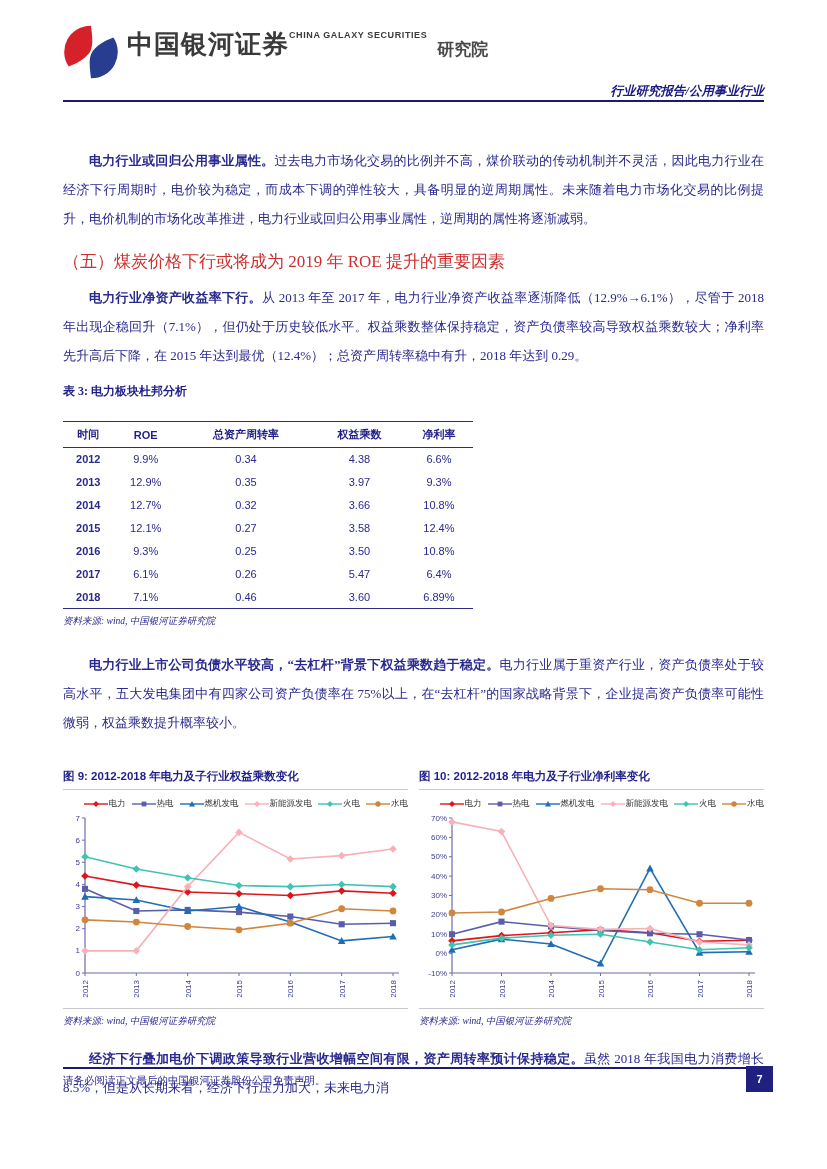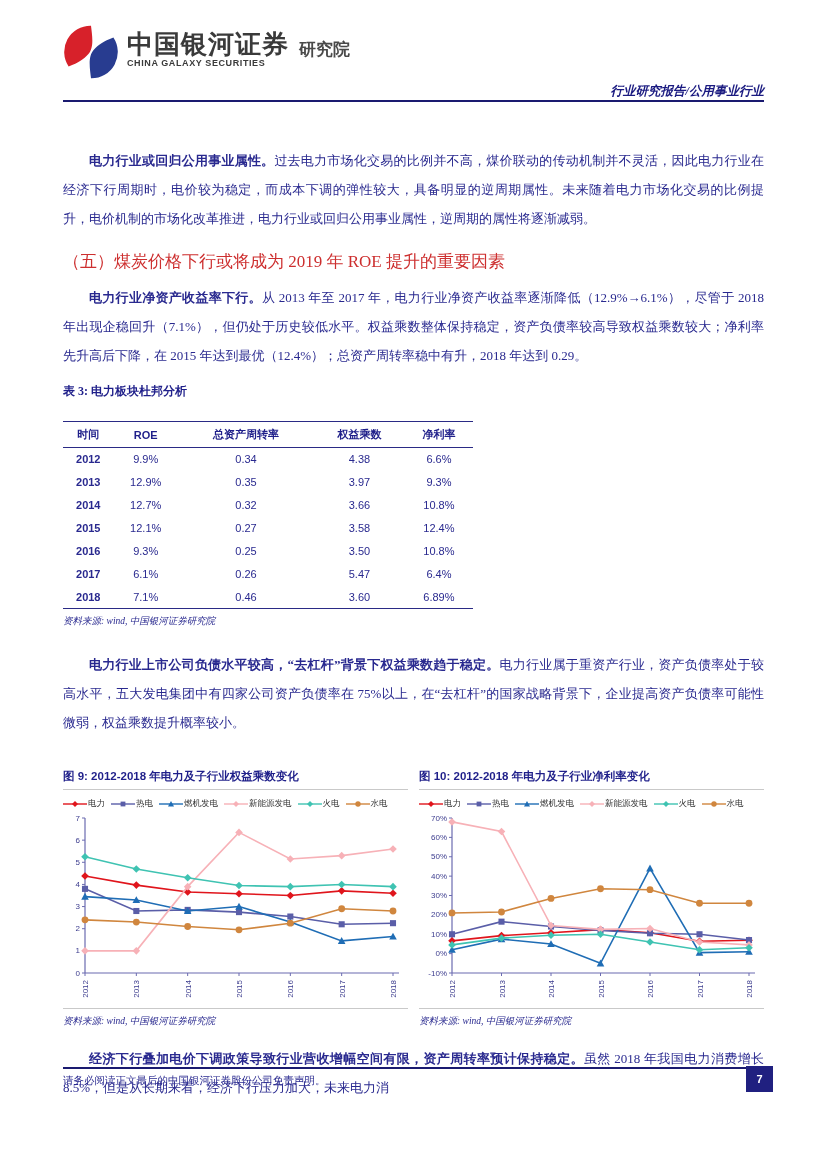--- a/index.html
+++ b/index.html
@@ -4,21 +4,21 @@
 <style>
   * { margin:0; padding:0; box-sizing:border-box; }
   html,body { background:#e8e8e8; }
   body { font-family:"Liberation Serif", serif; }
   .page { position:relative; width:827px; height:1169px; background:#ffffff; margin:0 auto; overflow:hidden; }
 
   
   .header { position:absolute; top:24px; left:63px; right:63px; height:76px; }
   .brand { display:flex; align-items:flex-start; }
   .logo-svg { width:56px; height:56px; margin-right:8px; }
-  .brand-txt { display:flex; flex-direction:column; margin-top:6px; }
+  .brand-txt { display:flex; flex-direction:row; margin-top:6px; }
   .brand-cn { font-family:"Liberation Sans",sans-serif; font-size:26px; font-weight:bold; color:#3a3a3a; letter-spacing:1px; line-height:28px; }
   .brand-en { font-family:"Liberation Sans",sans-serif; font-size:9px; font-weight:bold; color:#3a3a3a; letter-spacing:0.6px; }
   .brand-suffix { font-family:"Liberation Sans",sans-serif; font-size:17px; font-weight:bold; color:#4a4a4a; margin:14px 0 0 10px; }
   .report-type { position:absolute; right:0; bottom:0; font-size:12.5px; font-weight:bold; font-style:italic; color:#1a1a80; }
   .header-rule { position:absolute; top:100px; left:63px; right:63px; height:2px; background:#1a1a70; }
 
   
   .content { position:absolute; top:112px; left:63px; width:701px; color:#29298f; }
   p.body { font-size:13px; line-height:29px; text-align:justify; text-indent:2em; color:#29298f; }
   p.body b { font-weight:bold; }
@@ -33,21 +33,21 @@
   table.dupont tr:last-child td { border-bottom:1px solid #2a2a85; }
   table.dupont td.year { font-weight:bold; }
 
   .source-note { font-size:9.5px; font-style:italic; color:#29298f; margin-top:6px; }
   .p3 { margin-top:22px; }
 
   
   .figures { display:flex; gap:11px; margin-top:32px; }
   .figure { width:345px; }
   .fig-title { font-size:11.5px; font-weight:bold; color:#1f1f8a; font-family:"Liberation Sans",sans-serif; padding-bottom:5px; border-bottom:1px solid #c9c9c9; }
-  .legend { display:flex; justify-content:flex-start; gap:6px; margin:8px 0 0 0; }
+  .legend { display:flex; justify-content:flex-end; gap:6px; margin:8px 0 0 0; }
   .legend-item { display:flex; align-items:center; gap:1px; }
   .legend-item svg { display:block; }
   .legend-label { font-size:8.5px; color:#333333; font-family:"Liberation Sans",sans-serif; }
   .chart-svg { display:block; margin-top:2px; }
   .fig-bottom-rule { border-top:1px solid #c9c9c9; margin-top:4px; }
   .fig-source { font-size:9.5px; font-style:italic; color:#29298f; margin-top:6px; }
 
   .p4 { margin-top:16px; }
 
   

